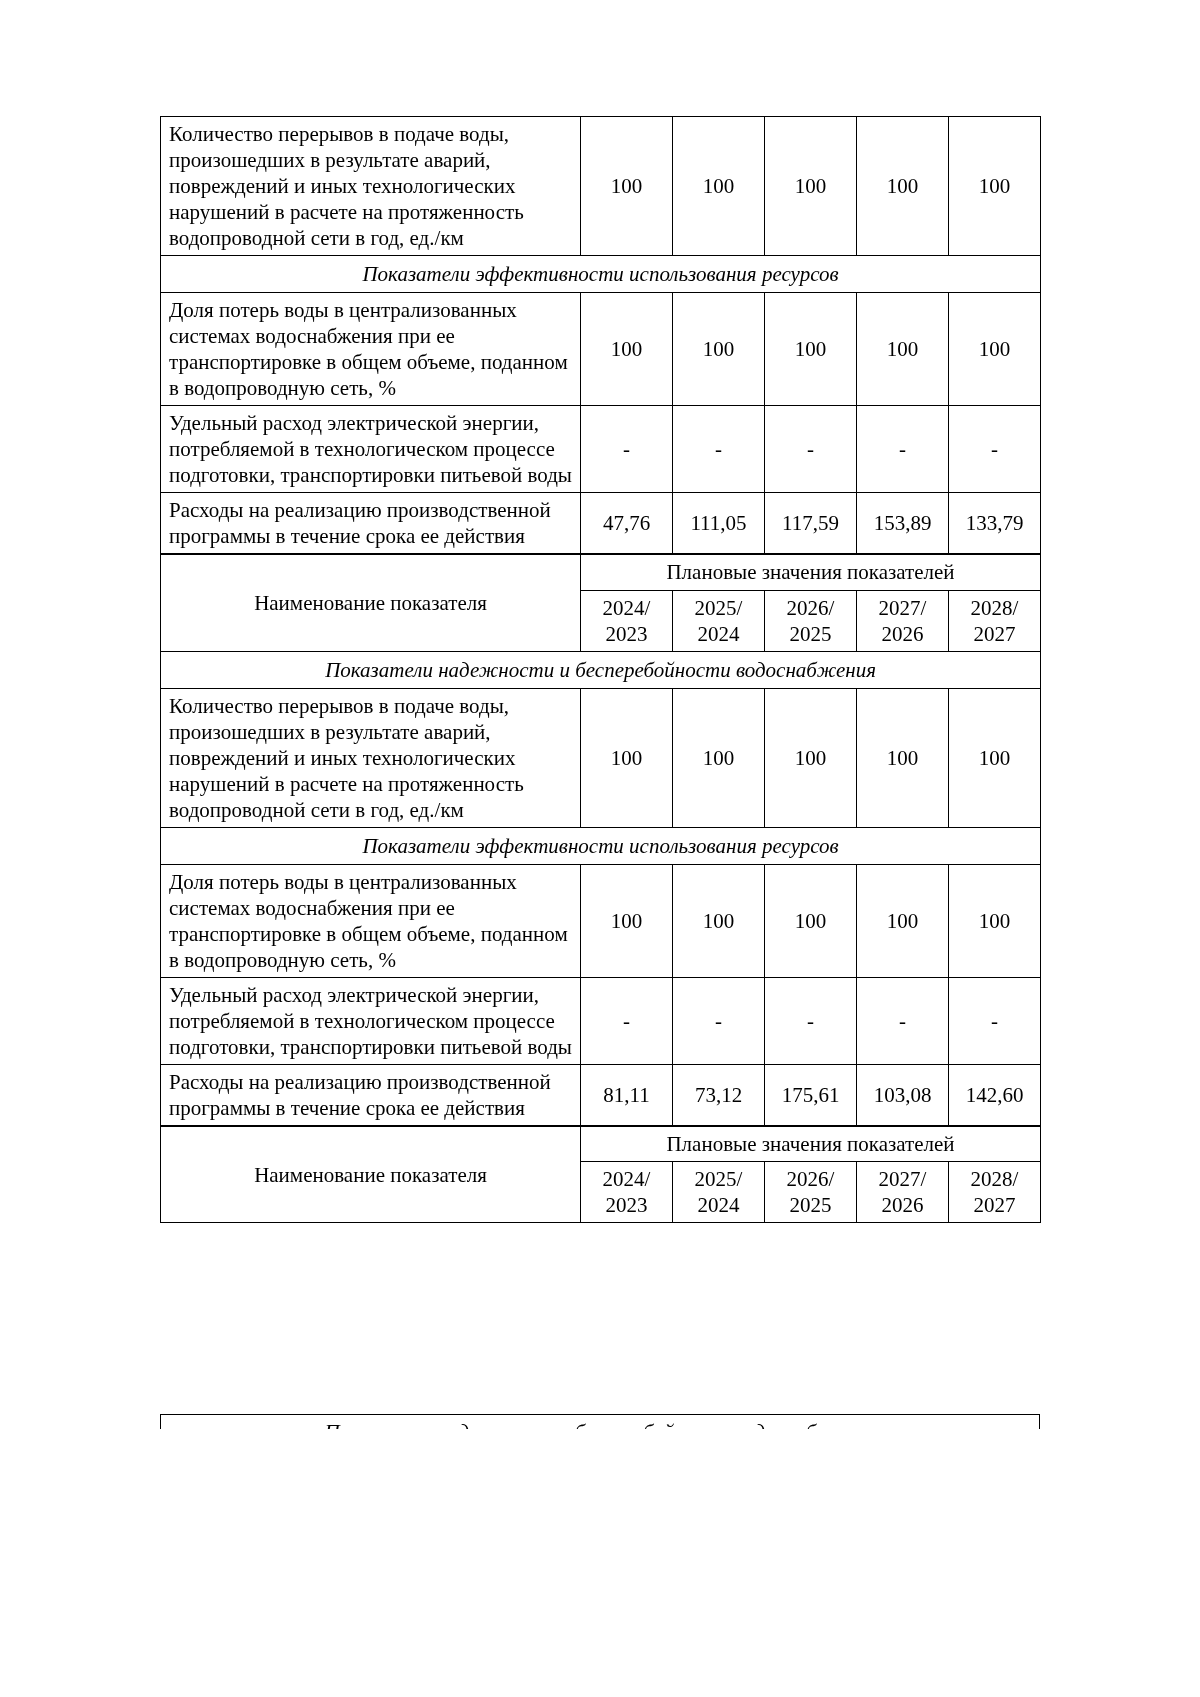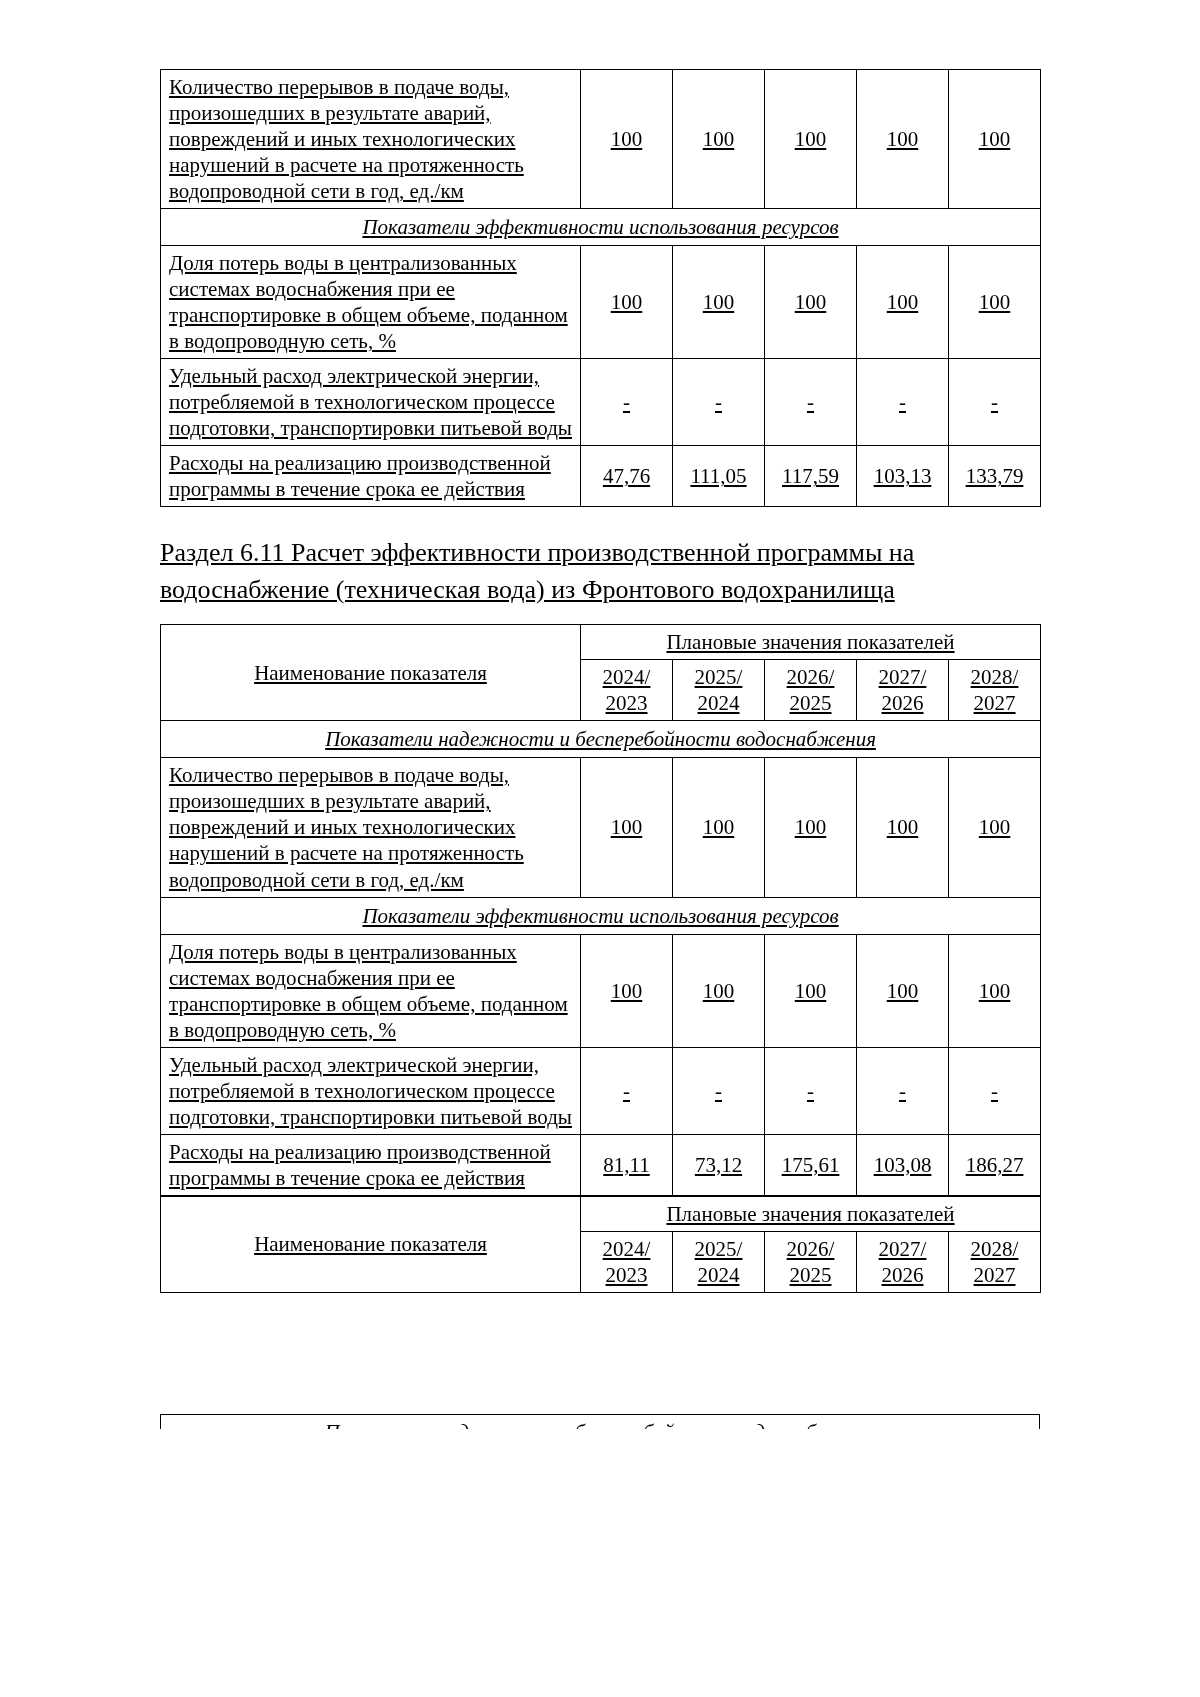--- a/index.html
+++ b/index.html
@@ -13,22 +13,21 @@
     overflow: hidden;
     position: relative;
     font-family: "Liberation Serif", serif;
     color: #000000;
   }
   .page {
     position: relative;
     box-sizing: border-box;
     width: 1200px;
     height: 1429px;
-    padding: 69px 160px 0 160px;
-    text-decoration: underline;
+    padding: 116px 160px 0 160px;
   }
   table.doc-table {
     border-collapse: collapse;
     table-layout: fixed;
     width: 880px;
   }
   col.c-lbl { width: 420px; }
   col.c-val { width: 92px; }
   table.doc-table td {
     border: 1px solid #000000;
@@ -126,27 +125,26 @@
         <td class="val">-</td>
         <td class="val">-</td>
         <td class="val">-</td>
         <td class="val">-</td>
       </tr>
       <tr>
         <td class="lbl">Расходы на реализацию производственной программы в течение срока ее действия</td>
         <td class="val">47,76</td>
         <td class="val">111,05</td>
         <td class="val">117,59</td>
-        <td class="val">103,13</td>
+        <td class="val">153,89</td>
         <td class="val">133,79</td>
       </tr>
     </tbody>
   </table>
 
-  <h2 class="heading">Раздел 6.11 Расчет эффективности производственной программы на водоснабжение (техническая вода) из Фронтового водохранилища</h2>
 
   <table class="doc-table">
     <colgroup>
       <col class="c-lbl">
         <col class="c-val">
         <col class="c-val">
         <col class="c-val">
         <col class="c-val">
         <col class="c-val">
     </colgroup>
@@ -191,21 +189,21 @@
         <td class="val">-</td>
         <td class="val">-</td>
         <td class="val">-</td>
       </tr>
       <tr>
         <td class="lbl">Расходы на реализацию производственной программы в течение срока ее действия</td>
         <td class="val">81,11</td>
         <td class="val">73,12</td>
         <td class="val">175,61</td>
         <td class="val">103,08</td>
-        <td class="val">186,27</td>
+        <td class="val">142,60</td>
       </tr>
     </tbody>
   </table>
 
 
   <table class="doc-table">
     <colgroup>
       <col class="c-lbl">
         <col class="c-val">
         <col class="c-val">

